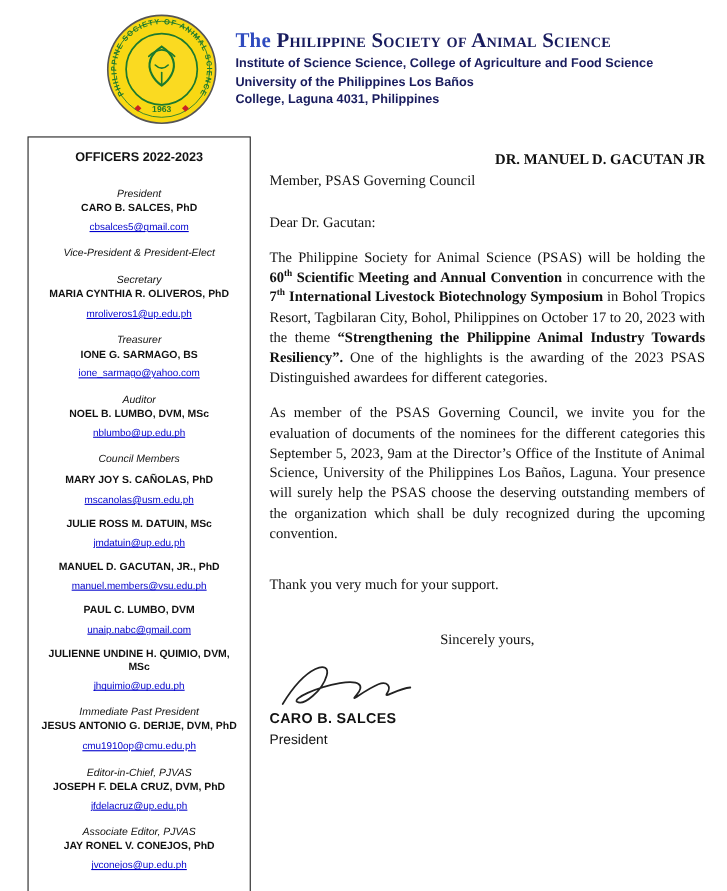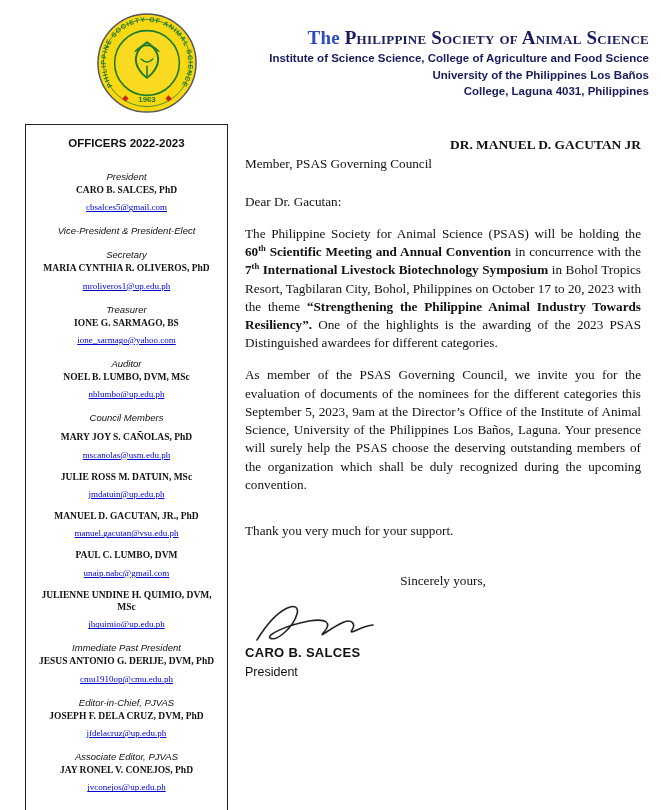--- a/index.html
+++ b/index.html
@@ -4,38 +4,38 @@
 <style>
   html,body{margin:0;padding:0;background:#e8e8e8;}
   .page{
     width:661px;height:810px;box-sizing:border-box;background:#ffffff;
     margin:0 auto;position:relative;overflow:hidden;
     font-family:"Liberation Serif", serif;color:#111;
   }
   
   .header{display:flex;align-items:center;padding:12px 12px 6px 96px;gap:16px;}
   .logo-wrap{width:102px;height:102px;flex:0 0 auto;}
-  .org-block{flex:1;text-align:right;color:#1f2570;}
+  .org-block{flex:1;text-align:left;color:#1f2570;}
   .org-title{font-size:19px;font-weight:bold;letter-spacing:.2px;}
   .org-prefix{color:#2f4bbf;margin-right:5px;}
   .org-main{font-variant:small-caps;color:#191c5e;}
   .org-line{font-family:"Liberation Sans", sans-serif;font-weight:bold;font-size:11.5px;
             color:#191c5e;margin-top:2px;line-height:1.25;}
   
   .content{display:flex;align-items:flex-start;padding:4px 20px 0 25px;gap:17px;}
   
   .sidebar{
     width:203px;box-sizing:border-box;border:1.5px solid #222;
     min-height:658px;padding:12px 8px 14px;text-align:center;
     font-family:"Liberation Sans", sans-serif;display:flex;flex-direction:column;
   }
   .sb-title{font-weight:bold;font-size:11.5px;margin-bottom:22px;}
   .sb-block{margin-bottom:11px;}
   .sb-role{font-style:italic;font-size:9.5px;margin-bottom:2px;}
-  .sb-person{margin-bottom:9px;font-family:Liberation Serif, serif;}
+  .sb-person{margin-bottom:9px;}
   .sb-block > .sb-person:last-child{margin-bottom:0;}
   .sb-name{font-weight:bold;font-size:9.5px;line-height:1.3;}
   .sb-email{color:#0000cc;text-decoration:underline;font-size:9px;cursor:pointer;display:inline-block;margin-top:1px;}
   
   .letter{flex:1;padding-top:12px;font-size:13.2px;line-height:1.38;}
   .recipient-name{font-weight:bold;font-size:13.4px;text-align:right;}
   .recipient-title{margin-bottom:20px;}
   .salutation{margin:0 0 14px;}
   .para{text-align:justify;margin:0 0 14px;}
   .para sup{font-size:8.5px;line-height:0;}
@@ -129,21 +129,21 @@
         <div class="sb-person">
           <div class="sb-name">MARY JOY S. CAÑOLAS, PhD</div>
           <a class="sb-email">mscanolas@usm.edu.ph</a>
         </div>
         <div class="sb-person">
           <div class="sb-name">JULIE ROSS M. DATUIN, MSc</div>
           <a class="sb-email">jmdatuin@up.edu.ph</a>
         </div>
         <div class="sb-person">
           <div class="sb-name">MANUEL D. GACUTAN, JR., PhD</div>
-          <a class="sb-email">manuel.gacutan@vsu.edu.ph</a>
+          <a class="sb-email">manuel.members@vsu.edu.ph</a>
         </div>
         <div class="sb-person">
           <div class="sb-name">PAUL C. LUMBO, DVM</div>
           <a class="sb-email">unaip.nabc@gmail.com</a>
         </div>
         <div class="sb-person">
           <div class="sb-name">JULIENNE UNDINE H. QUIMIO, DVM, MSc</div>
           <a class="sb-email">jhquimio@up.edu.ph</a>
         </div>
       </div>

